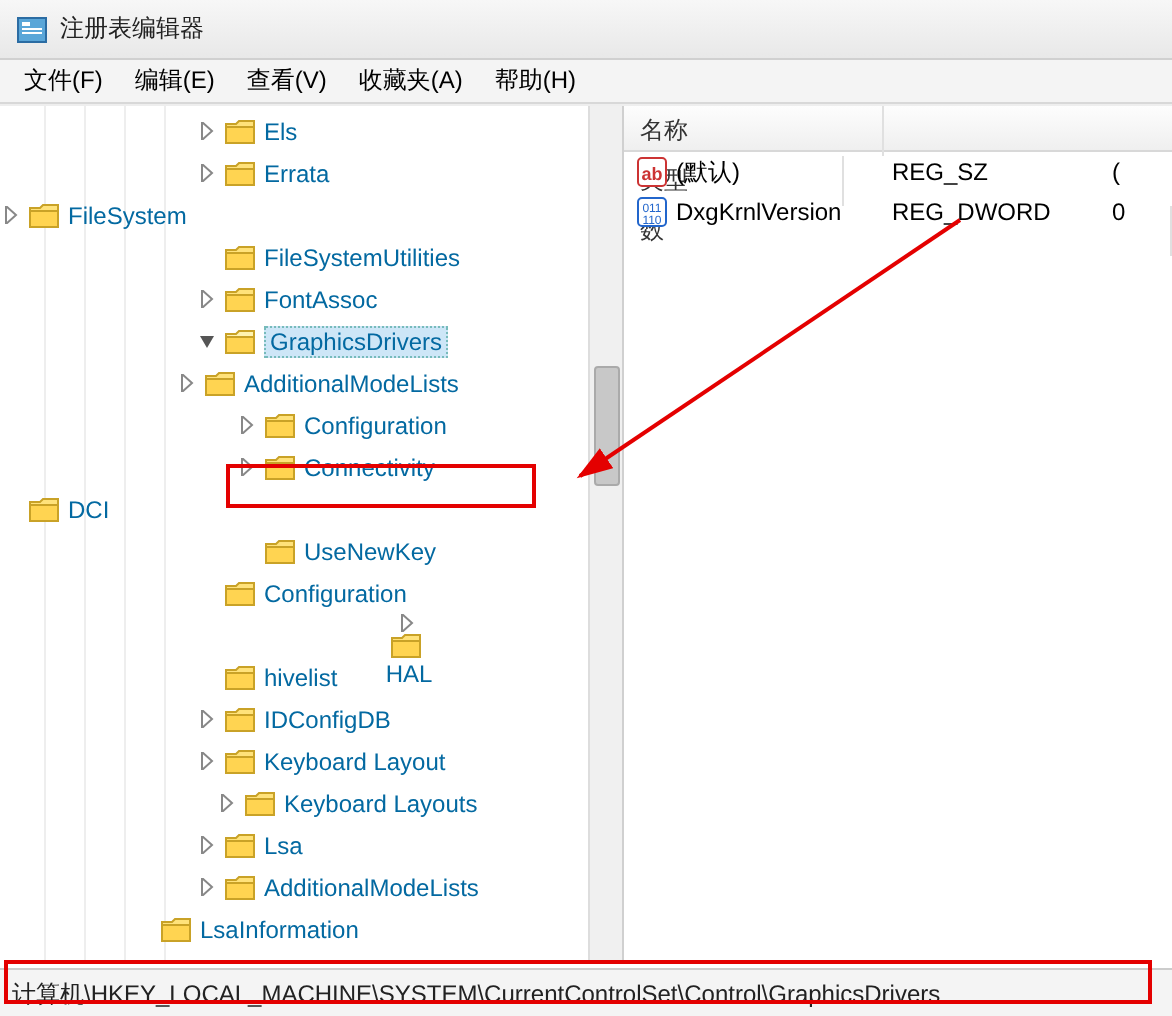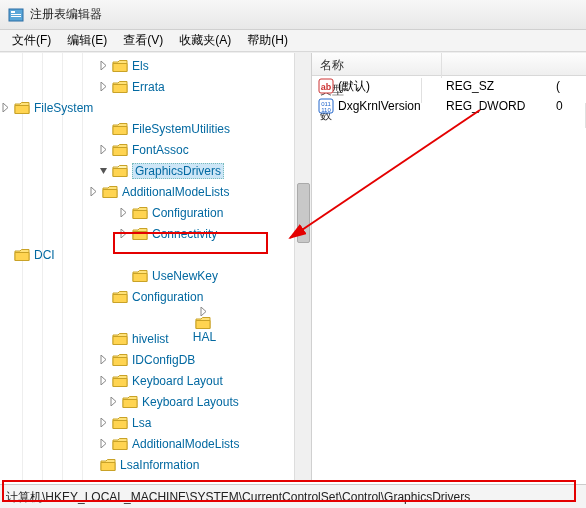--- a/index.html
+++ b/index.html
@@ -262,21 +262,21 @@
             <svg width="9" height="9">
               <path d="M2 0 L7 4.5 L2 9 Z" fill="none" stroke="#888"></path>
             </svg>
           </span>
           <span class="folder-icon"><svg viewBox="0 0 16 14">
               <path d="M1 3 L6 3 L7.5 1.5 L15 1.5 L15 12.5 L1 12.5 Z" fill="#ffe27a" stroke="#c9a227"></path>
               <path d="M1 4.5 L15 4.5 L15 12.5 L1 12.5 Z" fill="#ffd451" stroke="#c9a227"></path>
             </svg></span>
           <span class="tree-label">AdditionalModeLists</span>
         </div>
-        <div class="tree-row" style="padding-left: 86px;">
+        <div class="tree-row" style="padding-left: 66px;">
           <span class="expander"></span>
           <span class="folder-icon"><svg viewBox="0 0 16 14">
               <path d="M1 3 L6 3 L7.5 1.5 L15 1.5 L15 12.5 L1 12.5 Z" fill="#ffe27a" stroke="#c9a227"></path>
               <path d="M1 4.5 L15 4.5 L15 12.5 L1 12.5 Z" fill="#ffd451" stroke="#c9a227"></path>
             </svg></span>
           <span class="tree-label">LsaInformation</span>
         </div>
         <div class="tree-row" style="padding-left: 98px;">
           <span class="folder-icon"><svg viewBox="0 0 16 14">
               <path d="M1 3 L6 3 L7.5 1.5 L15 1.5 L15 12.5 L1 12.5 Z" fill="#ffe27a" stroke="#c9a227"></path>

